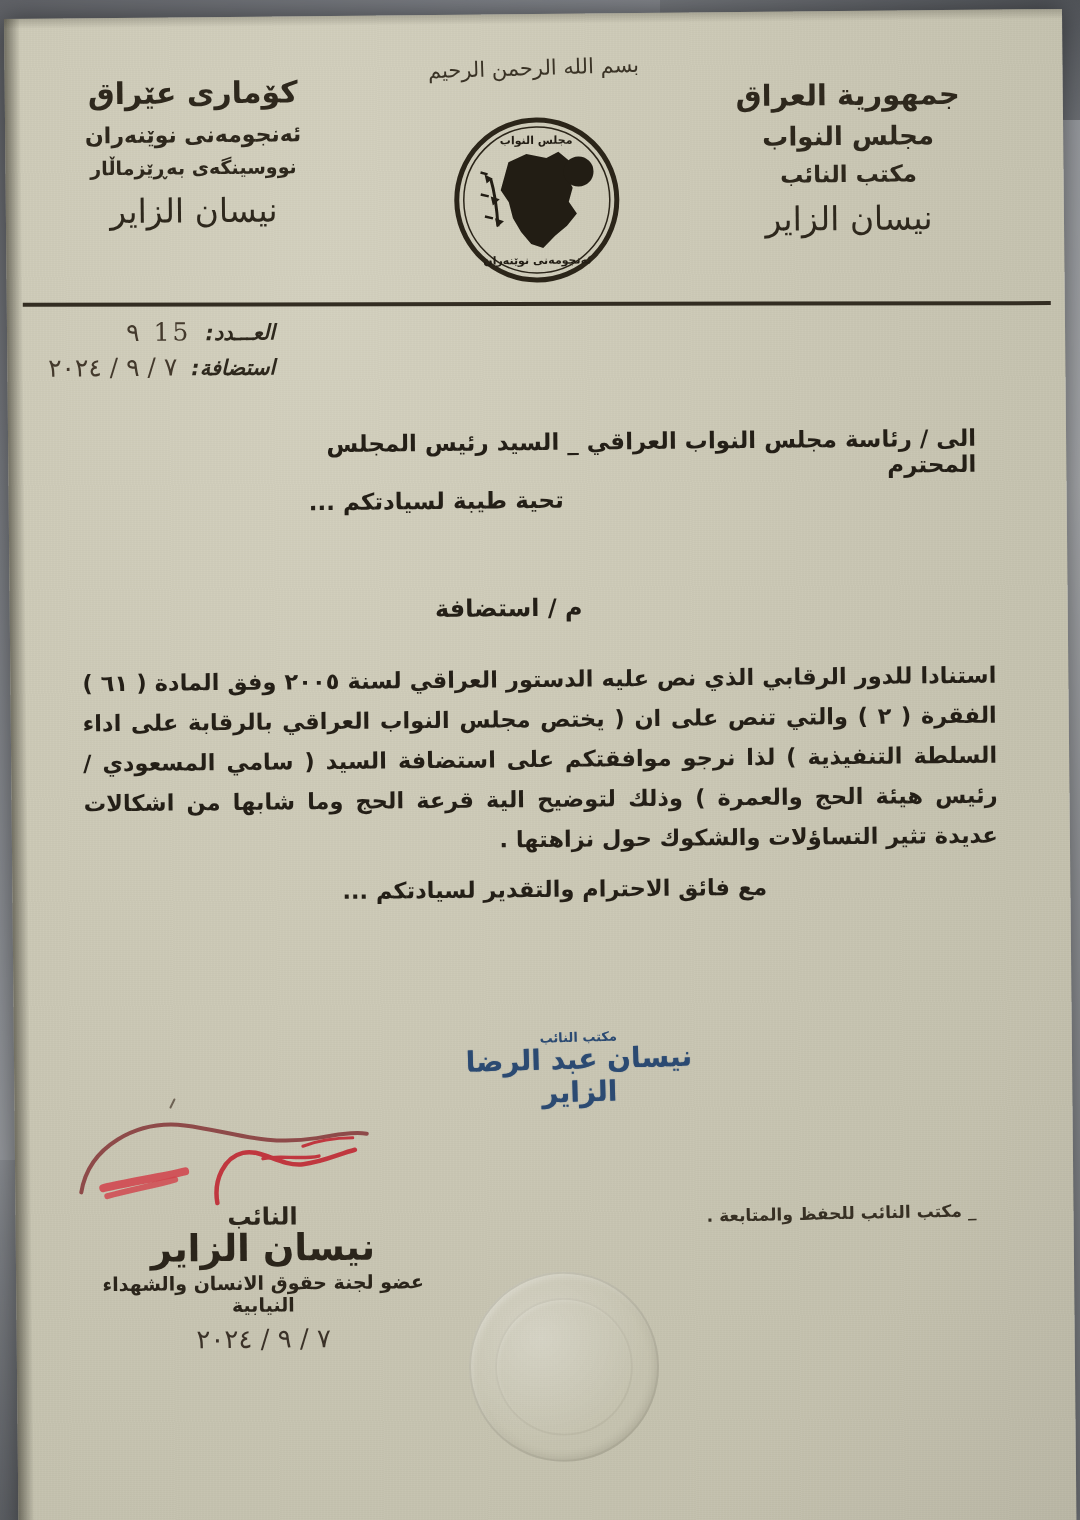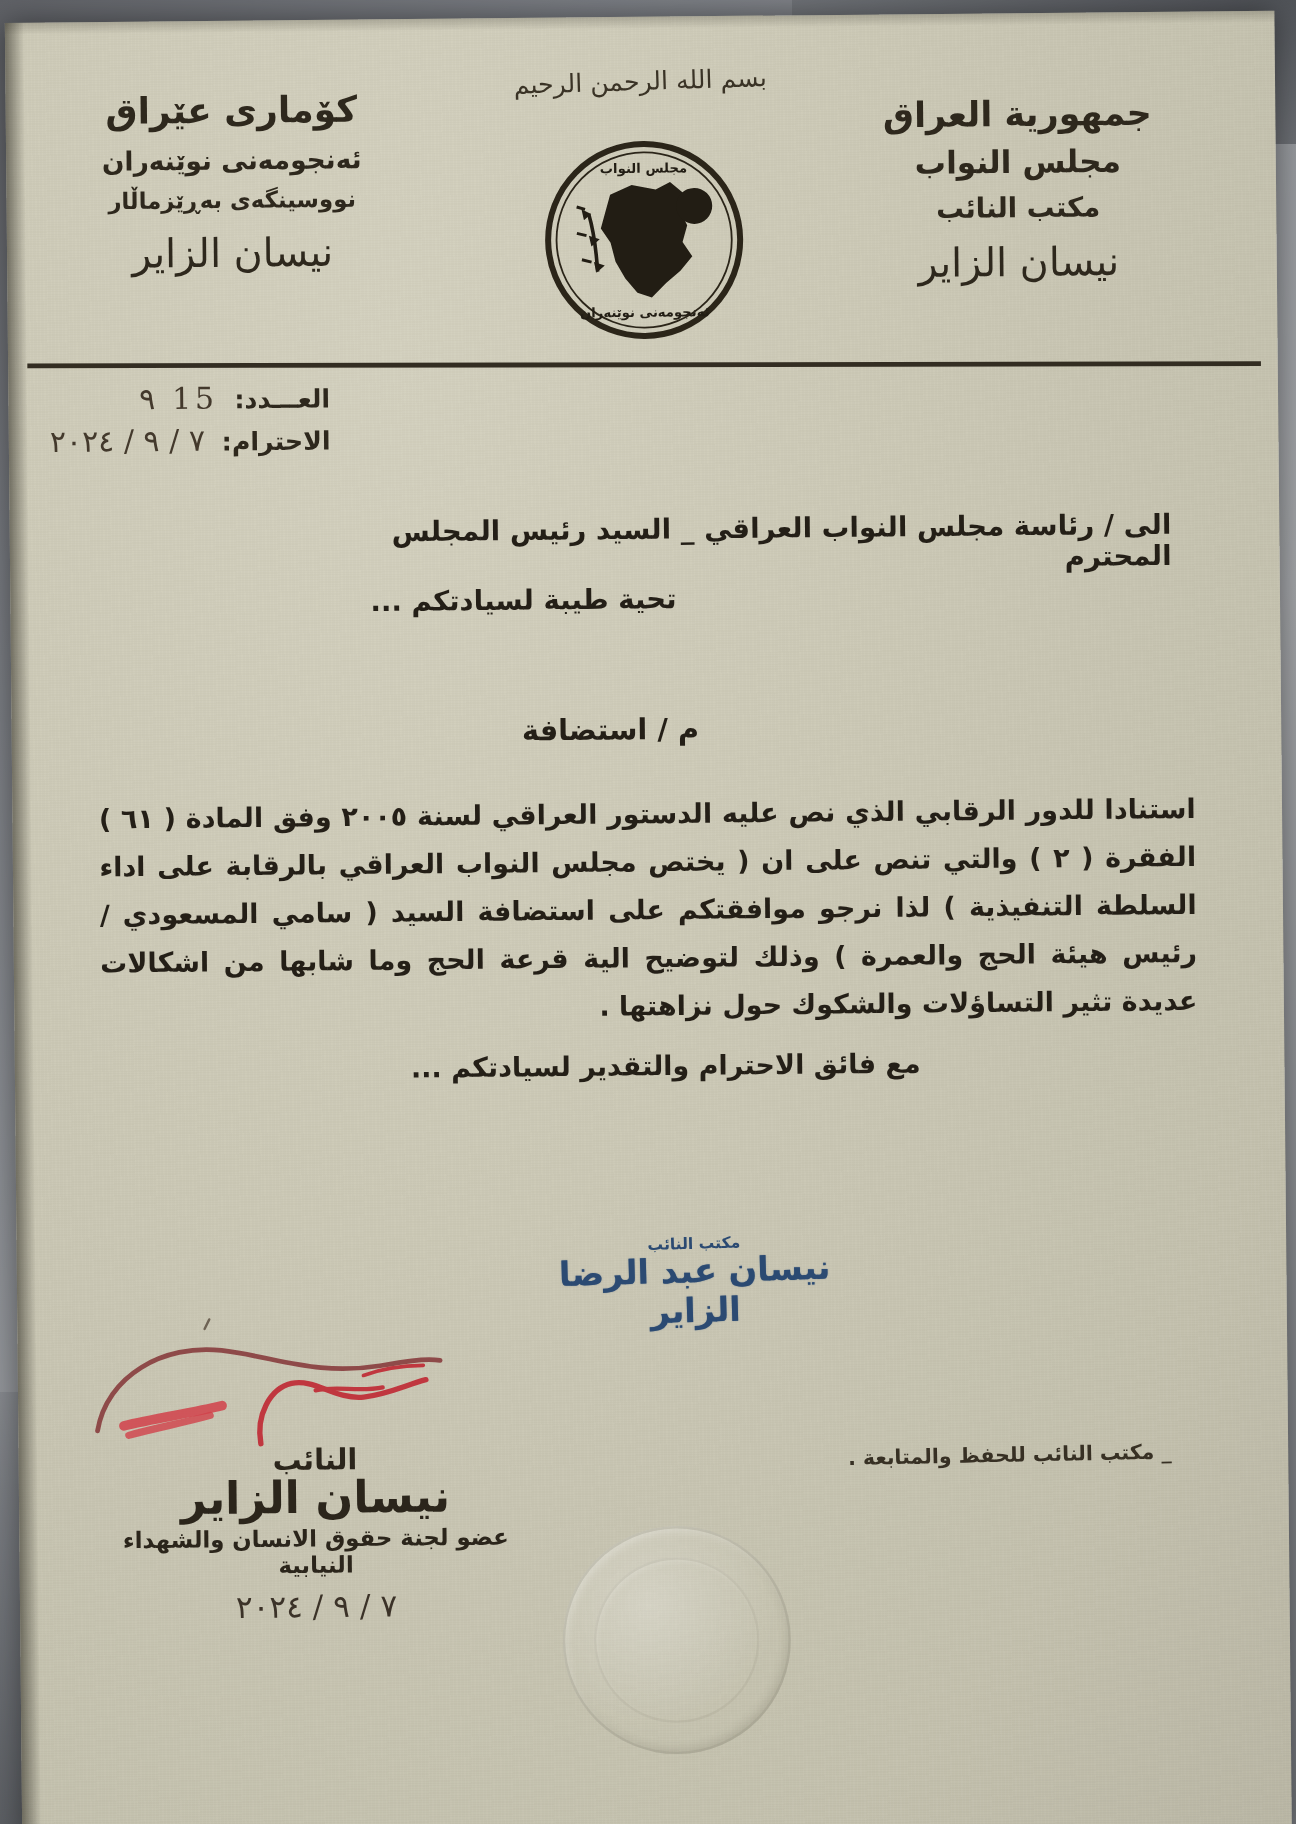--- a/index.html
+++ b/index.html
@@ -156,21 +156,21 @@
     display: flex;
     flex-direction: row;
     align-items: baseline;
     justify-content: flex-start;
     gap: 14px;
     margin-bottom: 6px;
     font-size: 21px;
     font-weight: bold;
     letter-spacing: 1px;
   }
-  .meta-label { white-space: nowrap; }
+  .meta-label { white-space: nowrap; font-style: italic; }
   .hand {
     font-family: "DejaVu Serif", serif;
     color: #43392c;
     font-weight: normal;
     font-size: 25px;
     letter-spacing: 3px;
   }
 
   
   .to-line {
@@ -392,21 +392,21 @@
 
     <div class="rule"></div>
 
     <div class="meta">
       <div class="meta-row">
         <span class="meta-label">العـــدد:</span>
         <span class="hand">15</span>
         <span class="hand">٩</span>
       </div>
       <div class="meta-row">
-        <span class="meta-label">الاحترام:</span>
+        <span class="meta-label">استضافة:</span>
         <span class="hand">٧ / ٩ / ٢٠٢٤</span>
       </div>
     </div>
 
     <div class="to-line">الى / رئاسة مجلس النواب العراقي _ السيد رئيس المجلس المحترم</div>
     <div class="greet">تحية طيبة لسيادتكم ...</div>
     <div class="subject">م / استضافة</div>
     <div class="body">
       <p>استنادا للدور الرقابي الذي نص عليه الدستور العراقي لسنة ٢٠٠٥ وفق المادة ( ٦١ ) الفقرة ( ٢ ) والتي تنص على ان ( يختص مجلس النواب العراقي بالرقابة على اداء السلطة التنفيذية ) لذا نرجو موافقتكم على استضافة السيد ( سامي المسعودي / رئيس هيئة الحج والعمرة ) وذلك لتوضيح الية قرعة الحج وما شابها من اشكالات عديدة تثير التساؤلات والشكوك حول نزاهتها .</p>
     </div>

